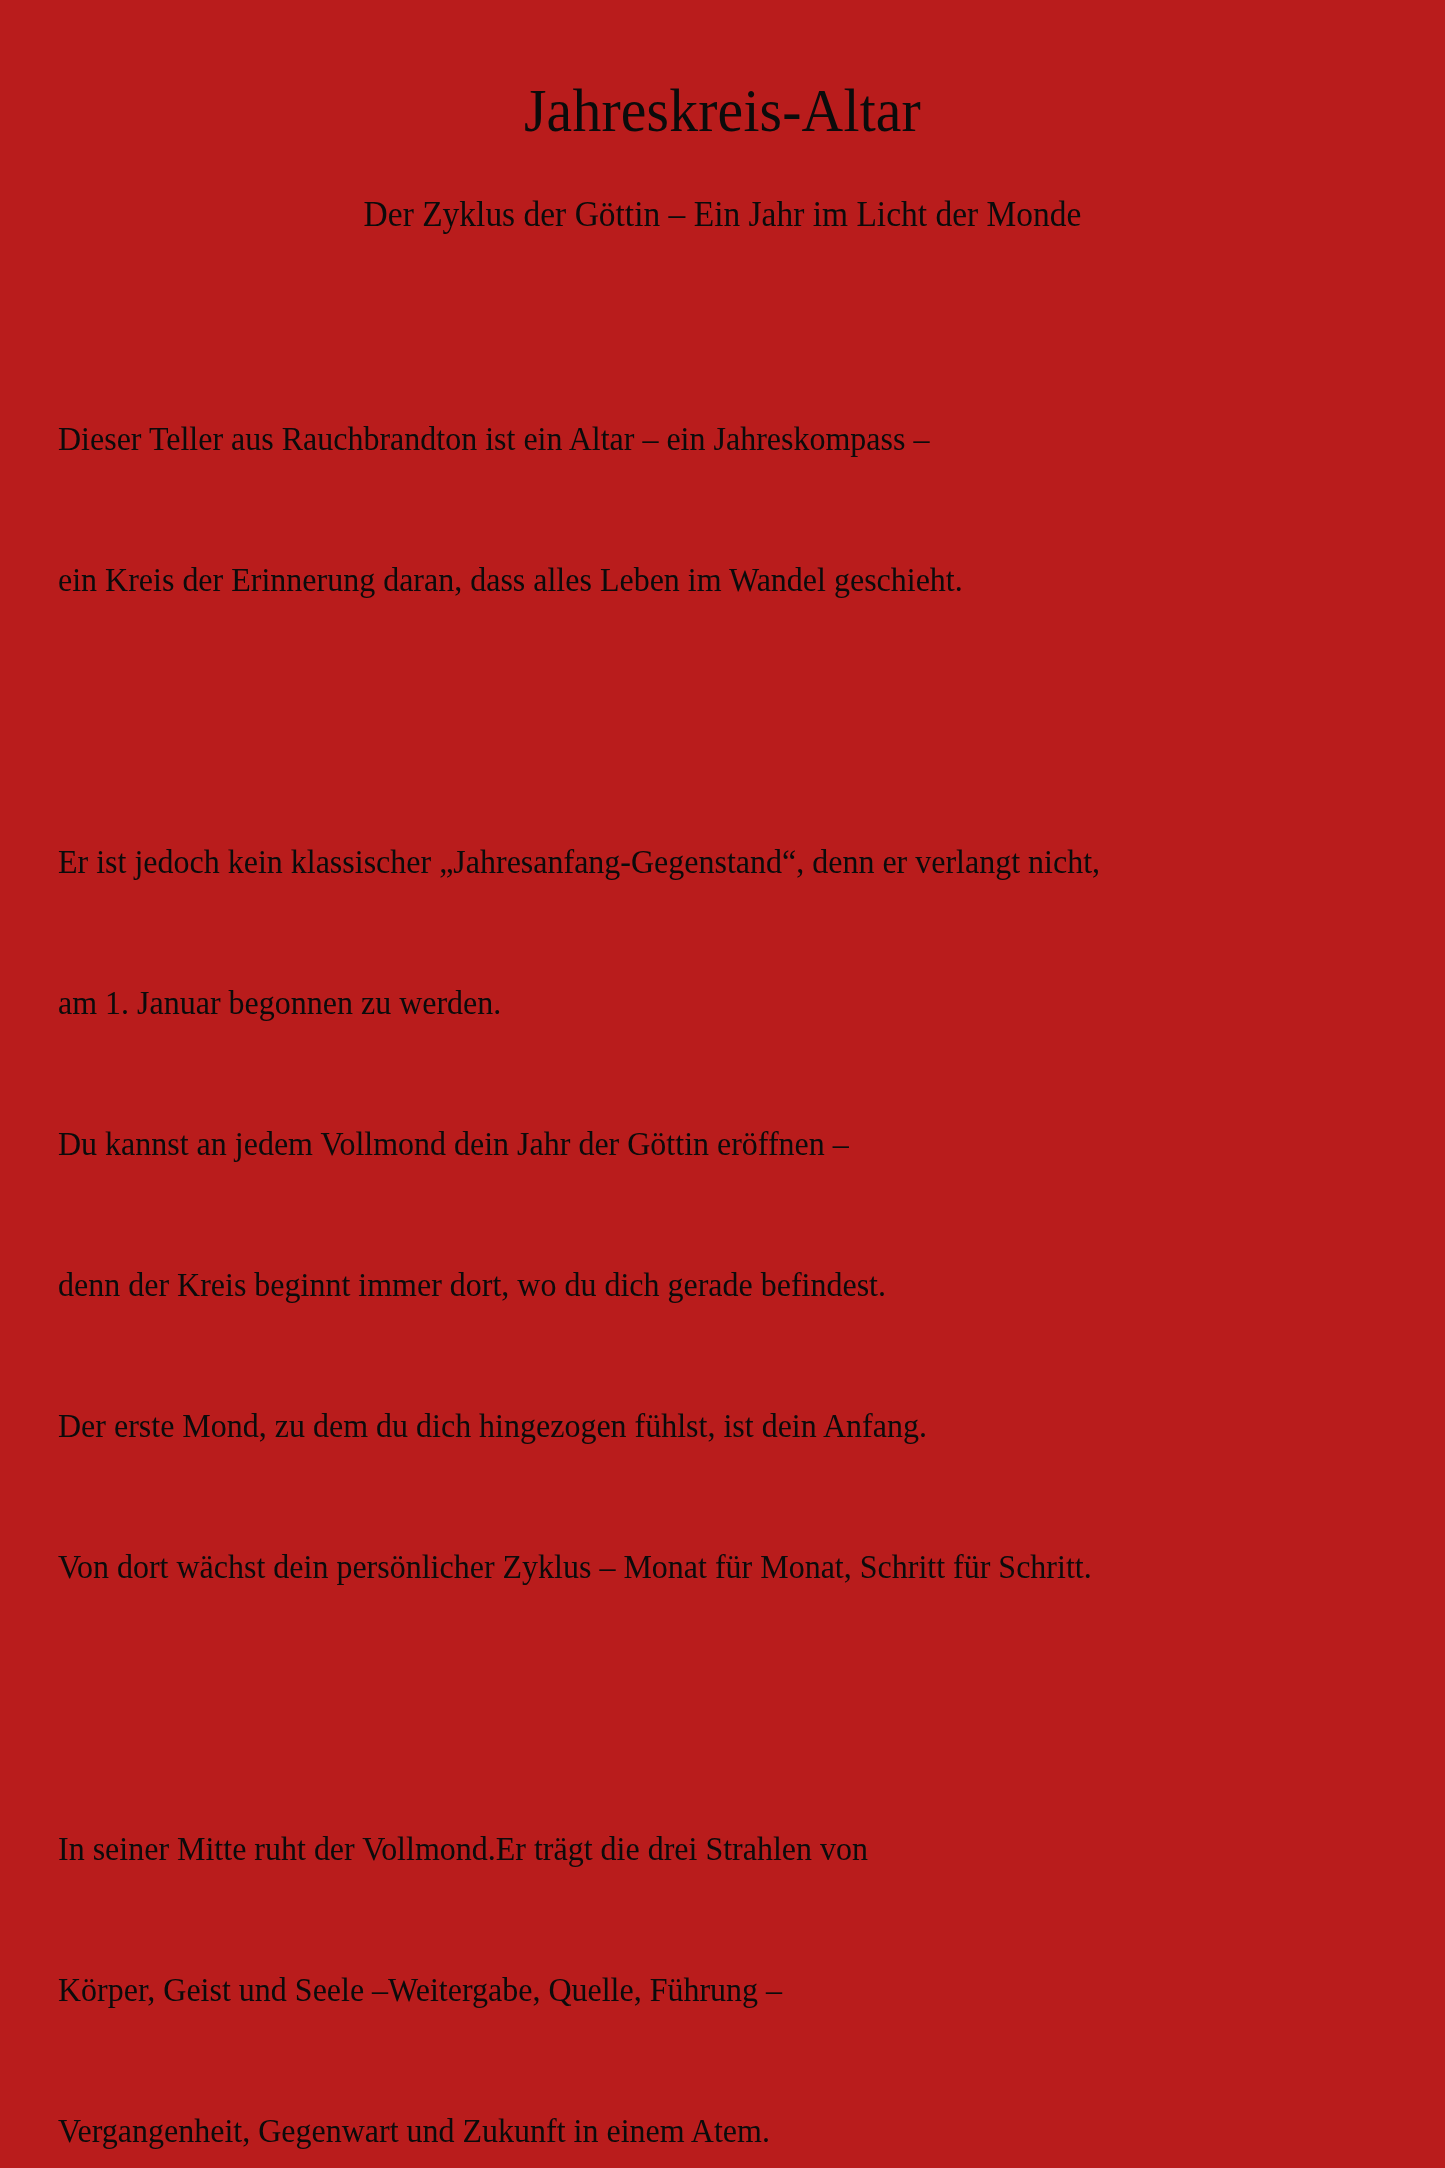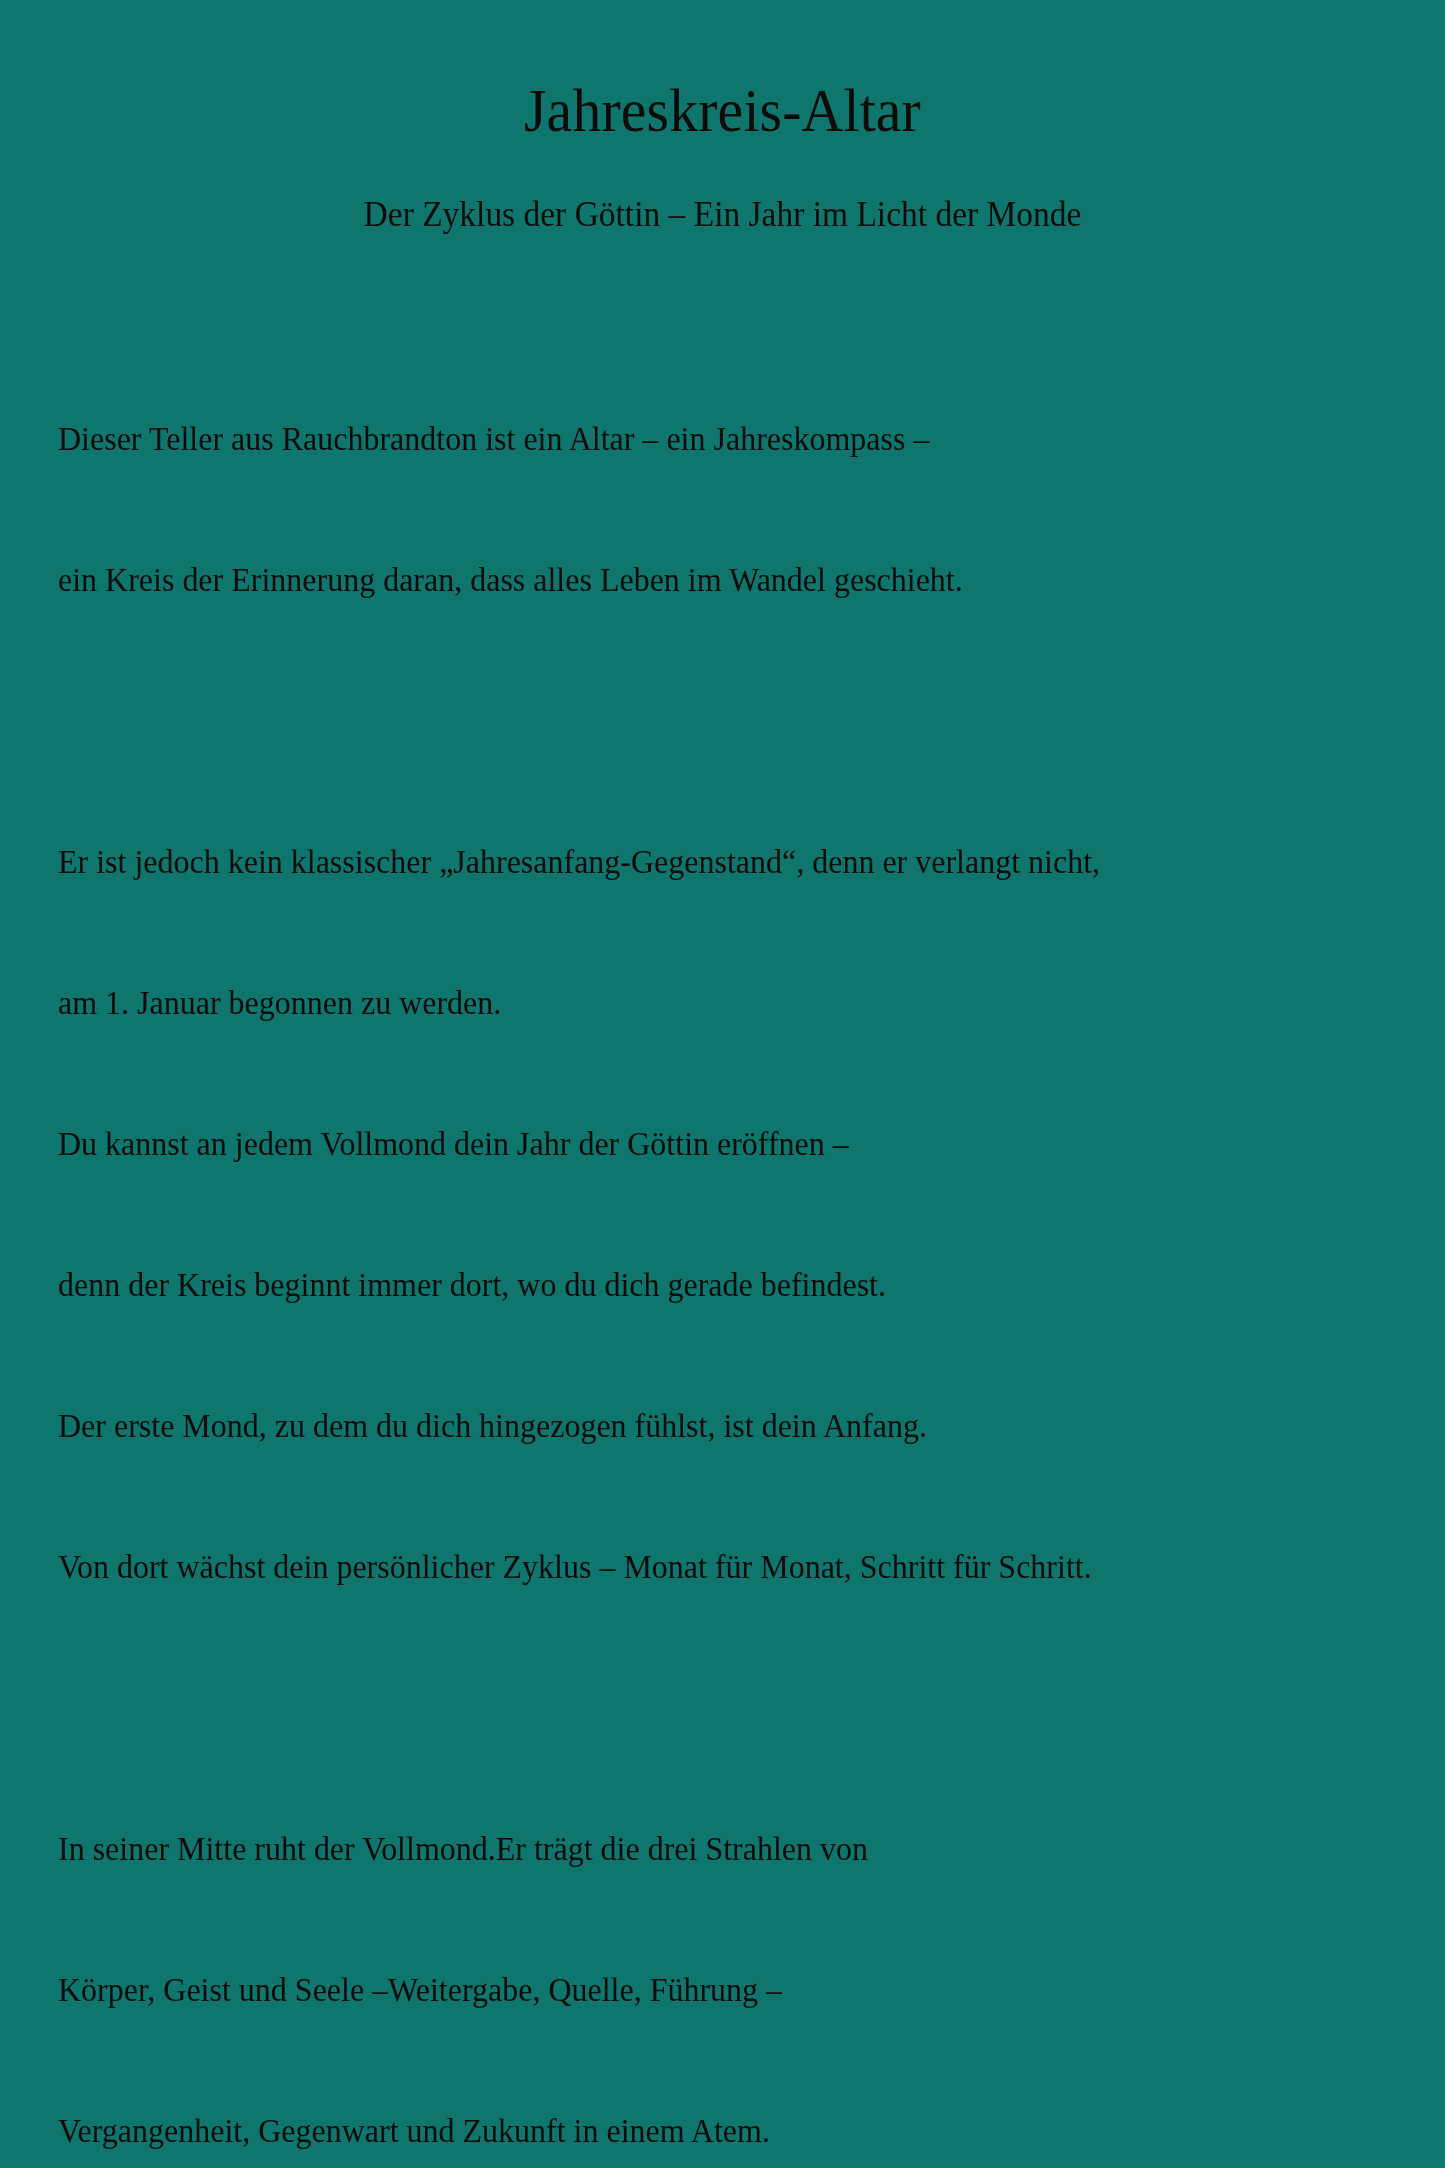--- a/index.html
+++ b/index.html
@@ -13,21 +13,21 @@
     height: 2168px;
     overflow: hidden;
     font-family: "Liberation Serif", "DejaVu Serif", serif;
     color: #0b0b0b;
     -webkit-font-smoothing: antialiased;
   }
   .page {
     position: relative;
     width: 1445px;
     height: 2168px;
-    background: #0f766e;
+    background: #b91c1c;
     box-sizing: border-box;
     padding: 0;
   }
 
   
   .doc-title {
     margin: 0;
     padding-top: 78px;
     text-align: center;
     font-size: 62px;

